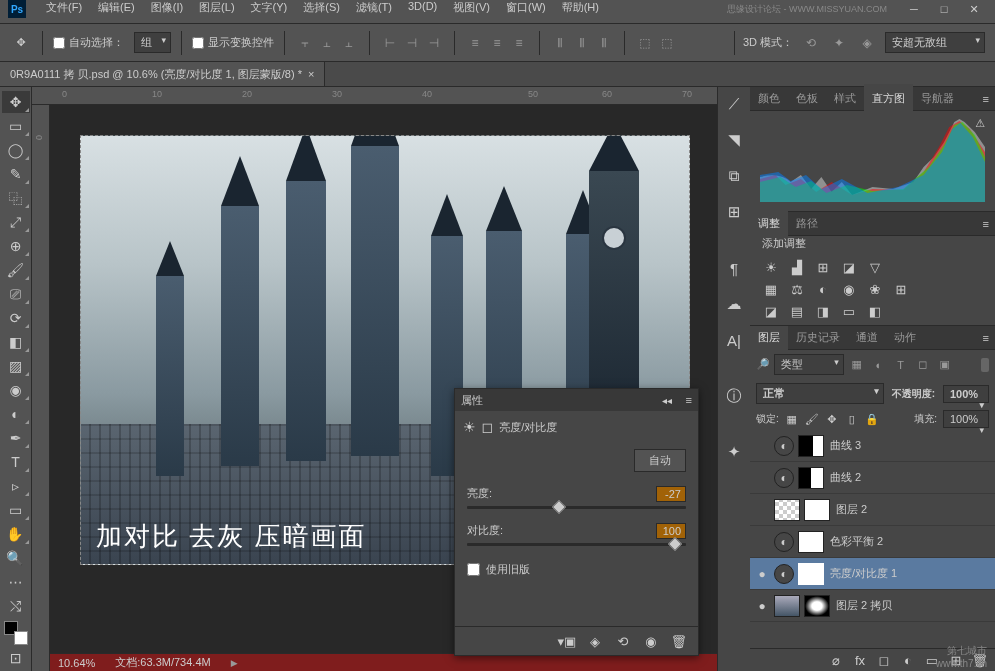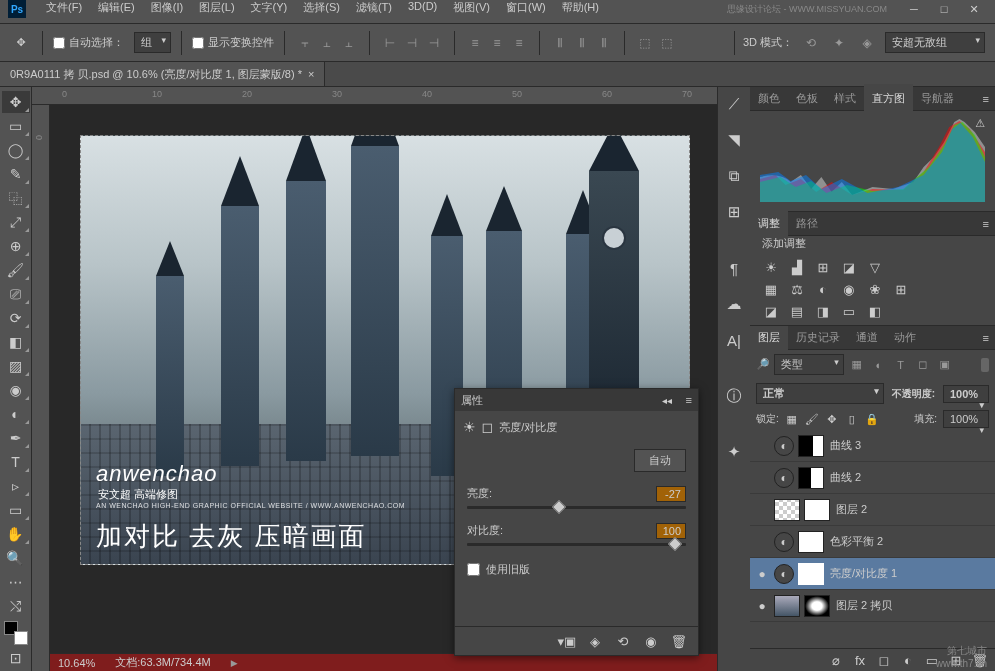--- a/index.html
+++ b/index.html
@@ -221,21 +221,21 @@
     <div class="tool">⊡</div>
   </div>
 
   <div class="canvas-area">
     <div class="ruler-h">
       <span style="left:30px">0</span>
       <span style="left:120px">10</span>
       <span style="left:210px">20</span>
       <span style="left:300px">30</span>
       <span style="left:390px">40</span>
-      <span style="left:480px">50</span>
+      <span style="left:496px">50</span>
       <span style="left:570px">60</span>
       <span style="left:650px">70</span>
     </div>
     <div class="ruler-v">
       <span style="top:30px">0</span>
     </div>
     <div class="canvas-content">
       <div class="artboard">
         <div class="building"></div>
         <div class="castle">
@@ -243,25 +243,20 @@
             <div class="spire s2"></div>
             <div class="spire s3"></div>
           <div class="spire s4"></div>
             <div class="spire s5"></div>
             <div class="spire s6"></div>
             <div class="spire s7"></div>
         </div>
         <div class="clock-tower">
             <div class="clock"></div>
           </div>
-        <div class="watermark">
-          <div class="main-wm">anwenchao</div>
-          <div class="sub-wm">安文超 高端修图</div>
-          <div class="small-wm">AN WENCHAO HIGH-END GRAPHIC OFFICIAL WEBSITE / WWW.ANWENCHAO.COM</div>
-        </div>
         <div class="caption">加对比 去灰 压暗画面</div>
       </div>
     </div>
     <div class="status-bar">
       <span>10.64%</span>
       <span>文档:63.3M/734.4M</span>
       <span class="arrow">▶</span>
     </div>
   </div>
 

